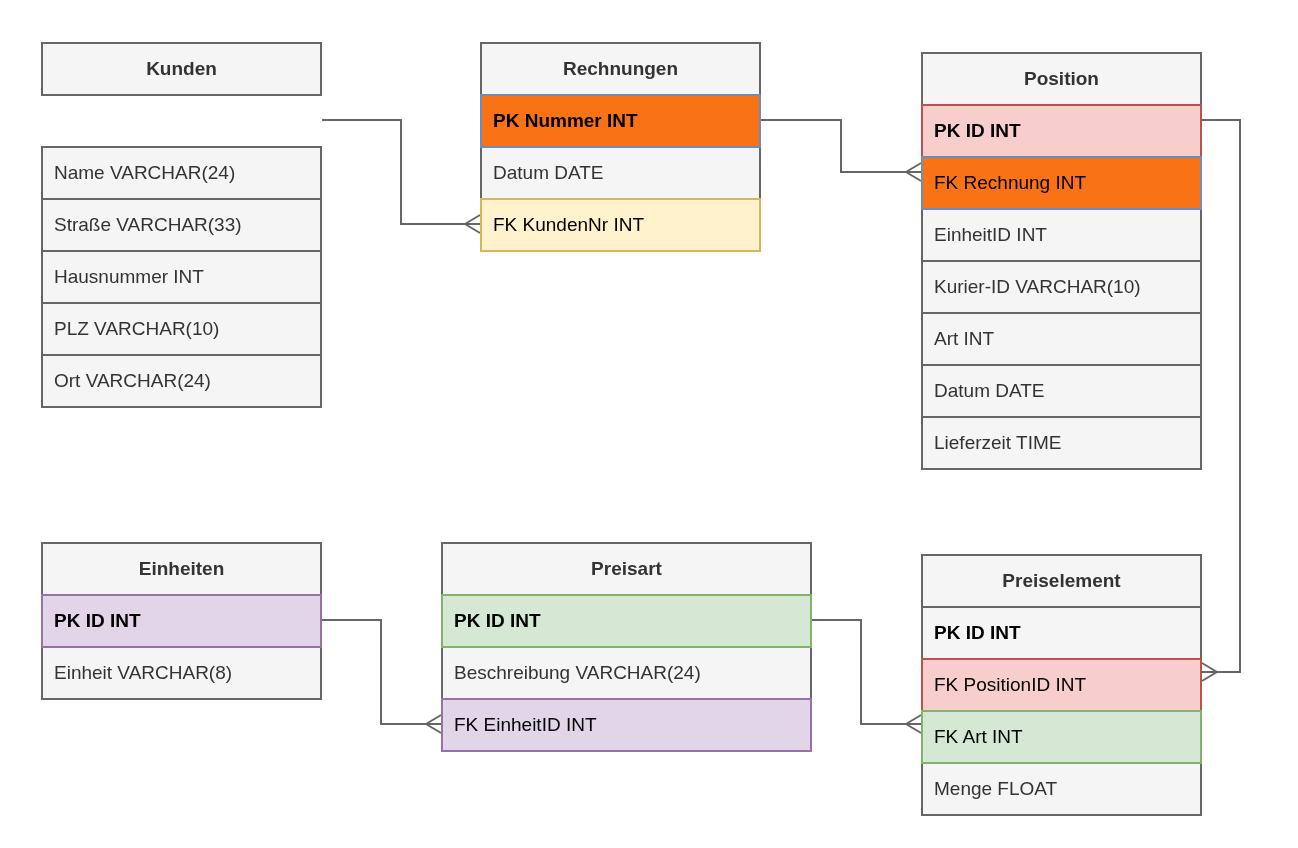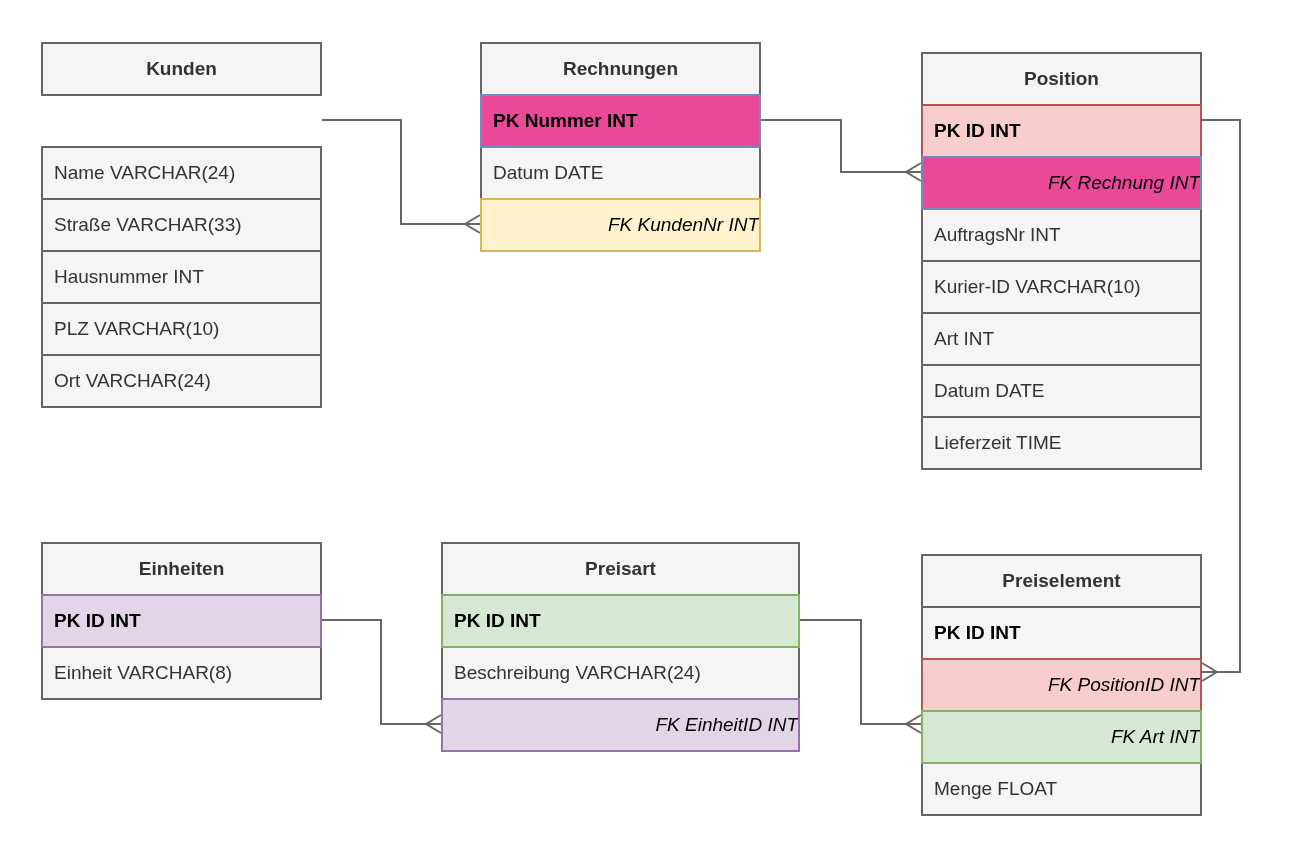--- a/index.html
+++ b/index.html
@@ -23,23 +23,23 @@
     color: #333333;
     font-size: 19px;
     line-height: 50px;
     white-space: nowrap;
     overflow: hidden;
     z-index: 1;
   }
   .thead { text-align: center; font-weight: bold; }
   .attr { padding-left: 11px; text-align: left; }
   .pk { font-weight: bold; color: #000000; }
-  .fk { font-style: italic; color: #000000; text-align: right; }
+  .fk { color: #000000; }
   .c-yellow { background: #fff2cc; border-color: #d6b656; z-index: 2; }
-  .c-blue   { background: #ec4899; border-color: #6c8ebf; z-index: 2; }
+  .c-blue   { background: #f97316; border-color: #6c8ebf; z-index: 2; }
   .c-red    { background: #f8cecc; border-color: #b85450; z-index: 2; }
   .c-green  { background: #d5e8d4; border-color: #82b366; z-index: 2; }
   .c-purple { background: #e1d5e7; border-color: #9673a6; z-index: 2; }
   svg.wires { position: absolute; left: 0; top: 0; z-index: 0; }
   svg.wires polyline, svg.wires line {
     fill: none;
     stroke: #666666;
     stroke-width: 2;
   }
 </style>
@@ -89,34 +89,34 @@
     <div class="cell thead" style="top:0px">Rechnungen</div>
     <div class="cell attr pk c-blue" style="top:52px">PK Nummer INT</div>
     <div class="cell attr" style="top:104px">Datum DATE</div>
     <div class="cell attr fk c-yellow" style="top:156px">FK KundenNr INT</div>
   </div>
 
   <div class="er-table" style="left:921px; top:42px; width:281px; height:418px;margin-top:10px;">
     <div class="cell thead" style="top:0px">Position</div>
     <div class="cell attr pk c-red" style="top:52px">PK ID INT</div>
     <div class="cell attr fk c-blue" style="top:104px">FK Rechnung INT</div>
-    <div class="cell attr" style="top:156px">AuftragsNr INT</div>
+    <div class="cell attr" style="top:156px">EinheitID INT</div>
     <div class="cell attr" style="top:208px">Kurier-ID VARCHAR(10)</div>
     <div class="cell attr" style="top:260px">Art INT</div>
     <div class="cell attr" style="top:312px">Datum DATE</div>
     <div class="cell attr" style="top:364px">Lieferzeit TIME</div>
   </div>
 
   <div class="er-table" style="left:41px; top:542px; width:281px; height:170px;">
     <div class="cell thead" style="top:0px">Einheiten</div>
     <div class="cell attr pk c-purple" style="top:52px">PK ID INT</div>
     <div class="cell attr" style="top:104px">Einheit VARCHAR(8)</div>
   </div>
 
-  <div class="er-table" style="left:441px; top:542px; width:359px; height:210px;">
+  <div class="er-table" style="left:441px; top:542px; width:359px; height:210px;padding-left:12px;">
     <div class="cell thead" style="top:0px">Preisart</div>
     <div class="cell attr pk c-green" style="top:52px">PK ID INT</div>
     <div class="cell attr" style="top:104px">Beschreibung VARCHAR(24)</div>
     <div class="cell attr fk c-purple" style="top:156px">FK EinheitID INT</div>
   </div>
 
   <div class="er-table" style="left:921px; top:542px; width:281px; height:262px;margin-top:12px;">
     <div class="cell thead" style="top:0px">Preiselement</div>
     <div class="cell attr pk" style="top:52px">PK ID INT</div>
     <div class="cell attr fk c-red" style="top:104px">FK PositionID INT</div>

